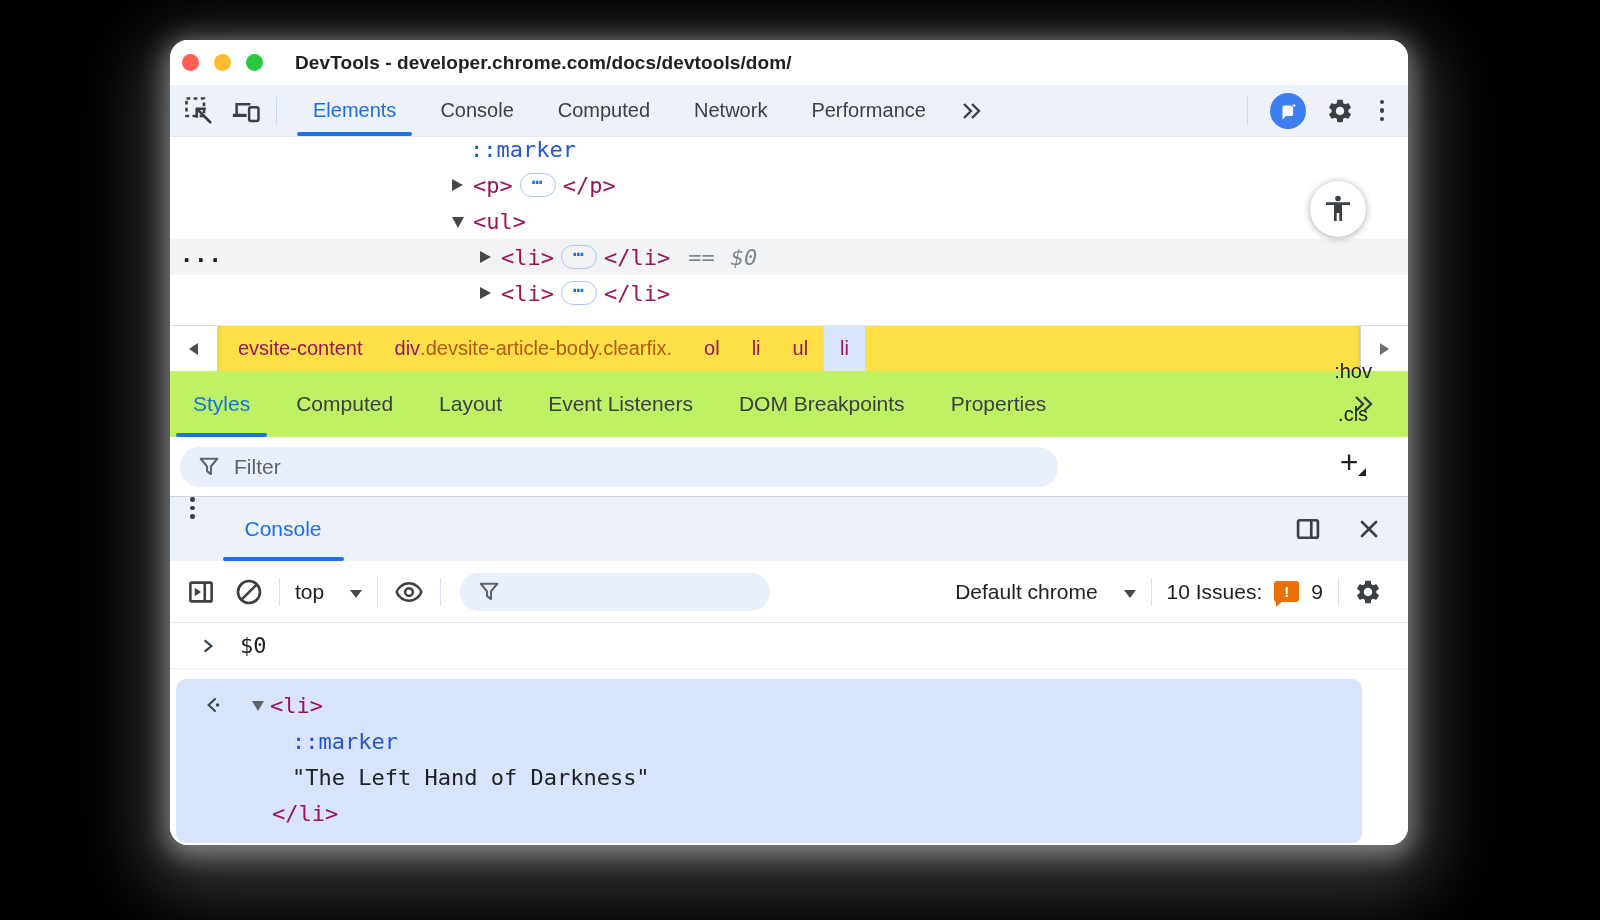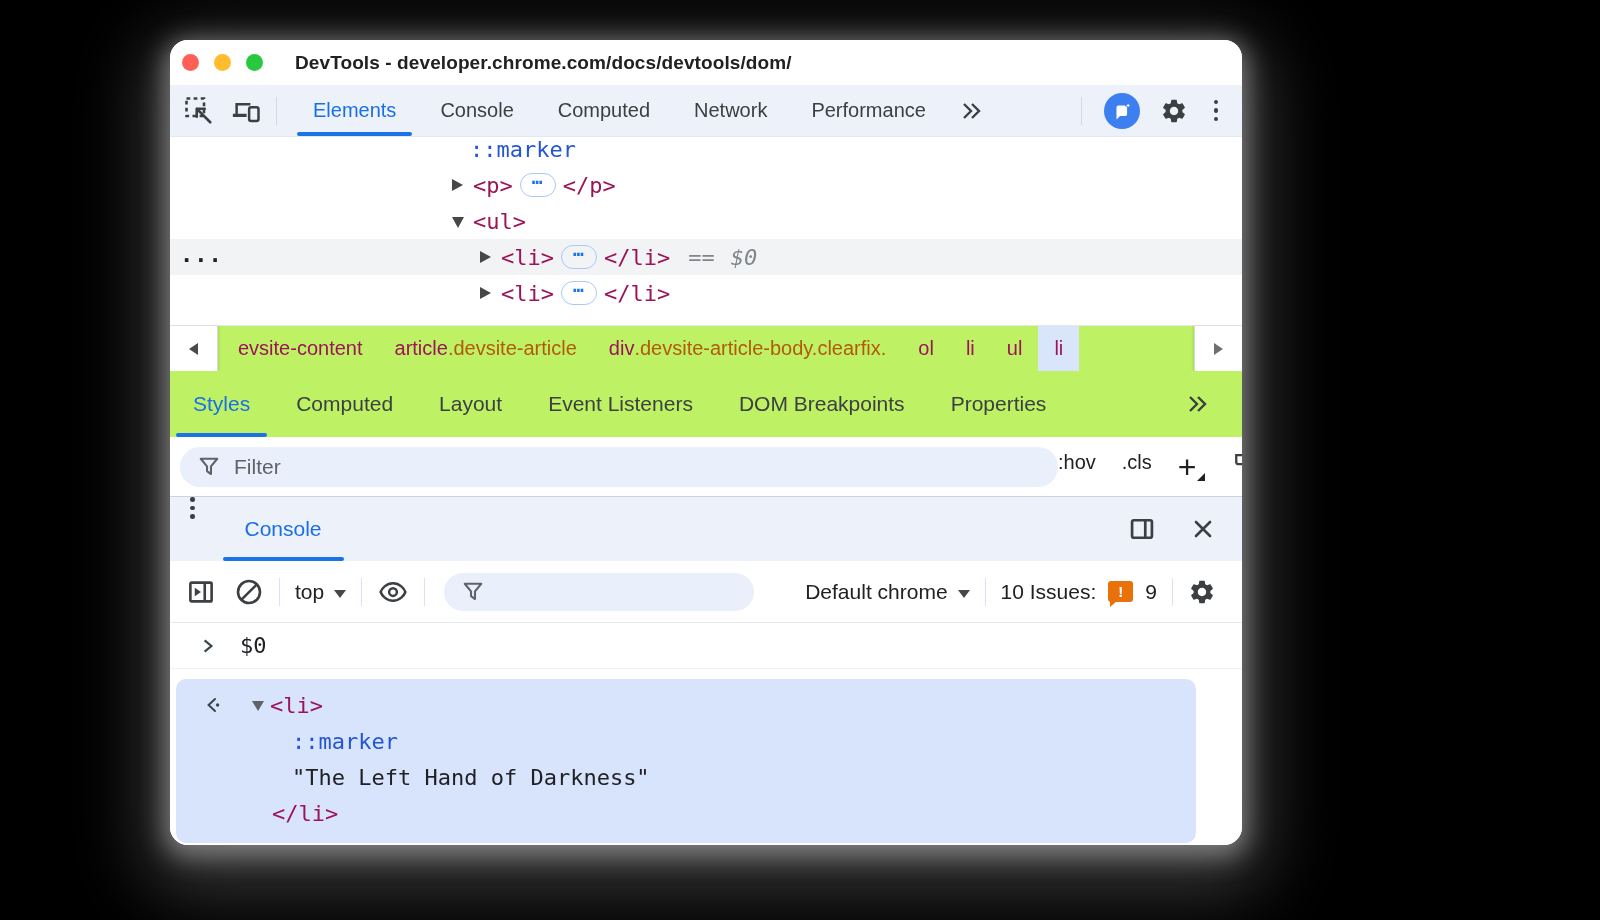--- a/index.html
+++ b/index.html
@@ -1,21 +1,21 @@
 <!DOCTYPE html>
 <html><head>
 <meta charset="utf-8">
 <style>
   * { box-sizing: border-box; margin: 0; padding: 0; }
   html,body { width:1600px; height:920px; background:#000; overflow:hidden;
               font-family:"Liberation Sans", sans-serif; }
   svg { display:block; }
 
   .window {
-    position:absolute; left:170px; top:40px; width:1072px; height:805px;
+    position:absolute; left:170px; top:40px; width:1238px; height:805px;
     background:#fff; border-radius:18px; overflow:hidden;
     display:flex; flex-direction:column;
     box-shadow: 0 6px 24px 6px rgba(165,165,165,.65), 0 22px 70px 26px rgba(120,120,120,.45);
   }
 
   
   .titlebar { height:45px; flex:0 0 45px; background:#fff; display:flex; align-items:center; padding-left:12px; }
   .light { width:17px; height:17px; border-radius:50%; margin-right:15px; }
   .light.red { background:#ff5f57; } .light.yellow { background:#febc2e; } .light.green { background:#2ecc40; background:#28c840; }
   .title-text { margin-left:17px; font-size:19px; font-weight:700; color:#202124; letter-spacing:.1px; }
@@ -54,21 +54,21 @@
                  letter-spacing:1px; margin:0 7px; line-height:1; padding-bottom:6px; }
   .eqref { color:#80868b; margin-left:18px; }
   .dollar { color:#80868b; font-style:italic; margin-left:16px; }
   .gutter-hint { position:absolute; left:10px; top:50%; transform:translateY(-62%); color:#202124;
                  font-size:22px; font-weight:700; letter-spacing:1px; }
   .a11y-fab { position:absolute; left:1140px; top:44px; width:56px; height:56px; border-radius:50%;
               background:#fff; box-shadow:0 1px 7px rgba(0,0,0,.35); display:flex; align-items:center;
               justify-content:center; color:#3c4043; }
 
   
-  .crumbs { height:46px; flex:0 0 46px; display:flex; align-items:stretch; background:#bef264;
+  .crumbs { height:46px; flex:0 0 46px; display:flex; align-items:stretch; background:#fde047;
             border-top:1px solid #e7e7e7; font-size:20px; }
   .crumb-btn { width:48px; flex:0 0 48px; display:flex; align-items:center; justify-content:center;
                background:#fff; }
   .crumb-btn.left { border-right:1px solid #d7d7d7; box-shadow:1px 0 3px rgba(0,0,0,.12); }
   .crumb-btn.right { border-left:1px solid #d7d7d7; box-shadow:-1px 0 3px rgba(0,0,0,.12); }
   .arr-l { width:0; height:0; border-right:9px solid #4a4a4a; border-top:6px solid transparent; border-bottom:6px solid transparent; }
   .arr-r { width:0; height:0; border-left:9px solid #707070; border-top:6px solid transparent; border-bottom:6px solid transparent; }
   .crumb-list { flex:1; display:flex; align-items:stretch; overflow:hidden; padding:0 4px; }
   .crumb { display:flex; align-items:center; padding:0 16px; white-space:nowrap; }
   .crumb .t { color:#9c1458; } .crumb .c { color:#b3590e; }
@@ -78,40 +78,40 @@
   .sec-tabs { height:66px; flex:0 0 66px; background:#bef264; display:flex; align-items:stretch; padding:0 0 0 0; }
   .sec-tabs .tab { font-size:21px; padding:0 23px; }
   .sec-more { margin-left:auto; margin-right:30px; display:flex; align-items:center; color:#3c4043; }
 
   
   .filter-bar { height:60px; flex:0 0 60px; background:#fff; display:flex; align-items:center;
                 padding:0 36px 0 10px; border-bottom:1px solid #ccd3df; }
   .pill { height:40px; border-radius:20px; background:#e9effb; display:flex; align-items:center;
           padding:0 18px; gap:14px; color:#5f6368; font-size:21px; }
   .pill.styles-pill { width:878px; flex:0 0 auto; }
-  .style-controls { margin-left:auto; display:flex; align-items:flex-start; gap:26px; color:#202124; }
+  .style-controls { margin-left:auto; display:flex; align-items:center; gap:20px; color:#202124;flex-direction:column; }
   .tog-label { font-size:20px; color:#202124; }
   .plus-wrap { position:relative; font-size:32px; font-weight:300; color:#202124; line-height:1; padding-right:8px; }
   .plus-wrap::after { content:""; position:absolute; right:0; bottom:2px; width:0; height:0;
                       border-left:8px solid transparent; border-bottom:8px solid #202124; }
 
   
   .drawer-head { height:64px; flex:0 0 64px; background:#edf1fa; display:flex; align-items:stretch; }
   .drawer-kebab { display:flex; align-items:center; padding:0 8px 0 20px; }
   .drawer-tab { position:relative; display:flex; align-items:center; padding:0 28px; margin-left:14px;
                 color:#1a6fe8; font-size:21px; font-weight:500; }
   .drawer-tab::after { content:""; position:absolute; left:6px; right:6px; bottom:0; height:4px;
                        background:#1a73e8; border-radius:4px; }
   .drawer-right { margin-left:auto; display:flex; align-items:center; gap:34px; padding-right:26px; color:#3c4043; }
 
   
   .console-bar { height:62px; flex:0 0 62px; background:#fff; display:flex; align-items:center;
                  padding:0 26px 0 16px; border-bottom:1px solid #e6e9f0; color:#3c4043; }
   .console-bar .vdiv { background:#d9e2f2; margin:0 15px; }
-  .dd { display:flex; align-items:center; gap:10px; font-size:21px; color:#202124; }
+  .dd { display:flex; align-items:center; gap:26px; font-size:21px; color:#202124; }
   .caret { width:0; height:0; border-left:6.5px solid transparent; border-right:6.5px solid transparent;
            border-top:8px solid #474747; position:relative; top:2px; }
   .pill.console-pill { width:310px; height:38px; border-radius:19px; margin-left:4px; }
   .console-right { margin-left:auto; display:flex; align-items:center; }
   .issues { display:flex; align-items:center; gap:12px; font-size:21px; color:#202124; }
   .issue-badge { position:relative; width:25px; height:21px; background:#e8710a; border-radius:3px;
                  color:#fff; font-size:15px; font-weight:700; display:flex; align-items:center;
                  justify-content:center; }
   .issue-badge::after { content:""; position:absolute; left:2px; bottom:-5px; width:0; height:0;
                         border-top:6px solid #e8710a; border-right:7px solid transparent; }
@@ -244,24 +244,20 @@
   <div class="crumbs">
     <div class="crumb-btn left">
         <span class="arr-l"></span>
       </div>
     <div class="crumb-list">
       <div class="crumb">
           <span class="t">evsite-content</span>
           <span class="c"></span>
         </div>
       <div class="crumb">
-          <span class="t">article</span>
-          <span class="c">.devsite-article</span>
-        </div>
-      <div class="crumb">
           <span class="t">div</span>
           <span class="c">.devsite-article-body.clearfix.</span>
         </div>
       <div class="crumb">
           <span class="t">ol</span>
         </div>
       <div class="crumb">
           <span class="t">li</span>
         </div>
       <div class="crumb">

